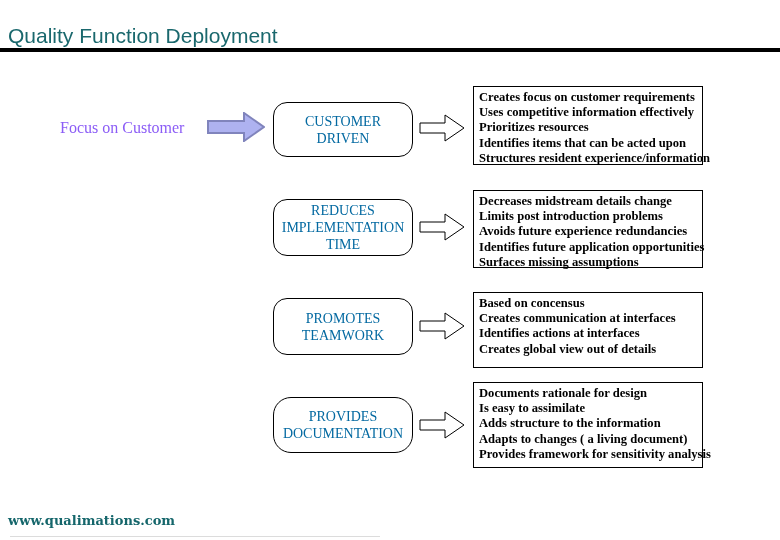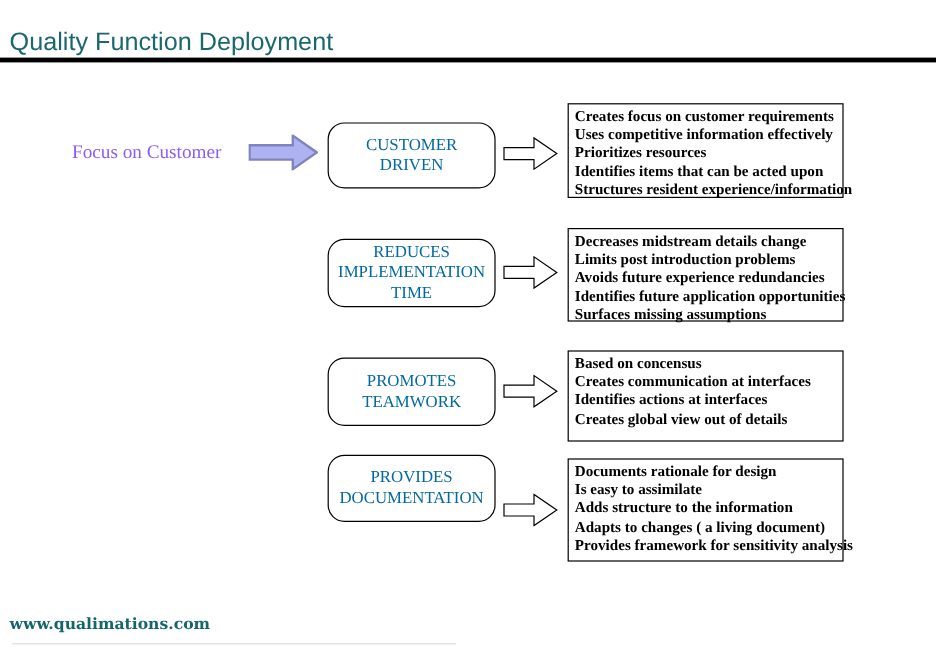--- a/index.html
+++ b/index.html
@@ -25,21 +25,21 @@
   .roundbox{
     position:absolute;left:273px;width:140px;
     border:1px solid var(--box-border,#000);border-radius:14px;background:#fff;
     display:flex;flex-direction:column;align-items:center;justify-content:center;
     text-align:center;font-size:14px;line-height:17px;color:#0369a1;
     box-sizing:border-box;
   }
   .rb1{top:102px;height:55px;}
   .rb2{top:199px;height:57px;}
   .rb3{top:298px;height:57px;}
-  .rb4{top:379px;height:56px;}
+  .rb4{top:397px;height:56px;border-radius:18px;}
   .warrow{position:absolute;left:419px;}
   .wa1{top:114px;} .wa2{top:213px;} .wa3{top:312px;} .wa4{top:411px;}
   .textbox{
     position:absolute;left:473px;width:230px;
     border:1px solid var(--box-border,#000);background:#fff;
     box-sizing:border-box;padding:3px 0 0 5px;
     font-size:12.6px;line-height:15.2px;color:#000;
   }
   .textbox div{white-space:nowrap;font-weight:bold;}
   .tb1{top:86px;height:79px;}

